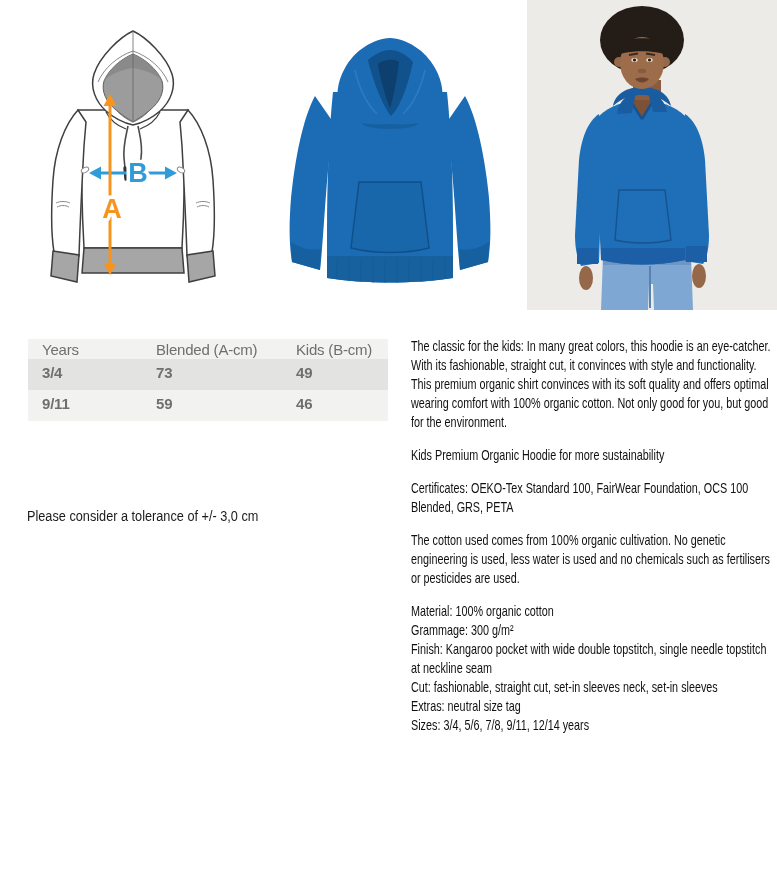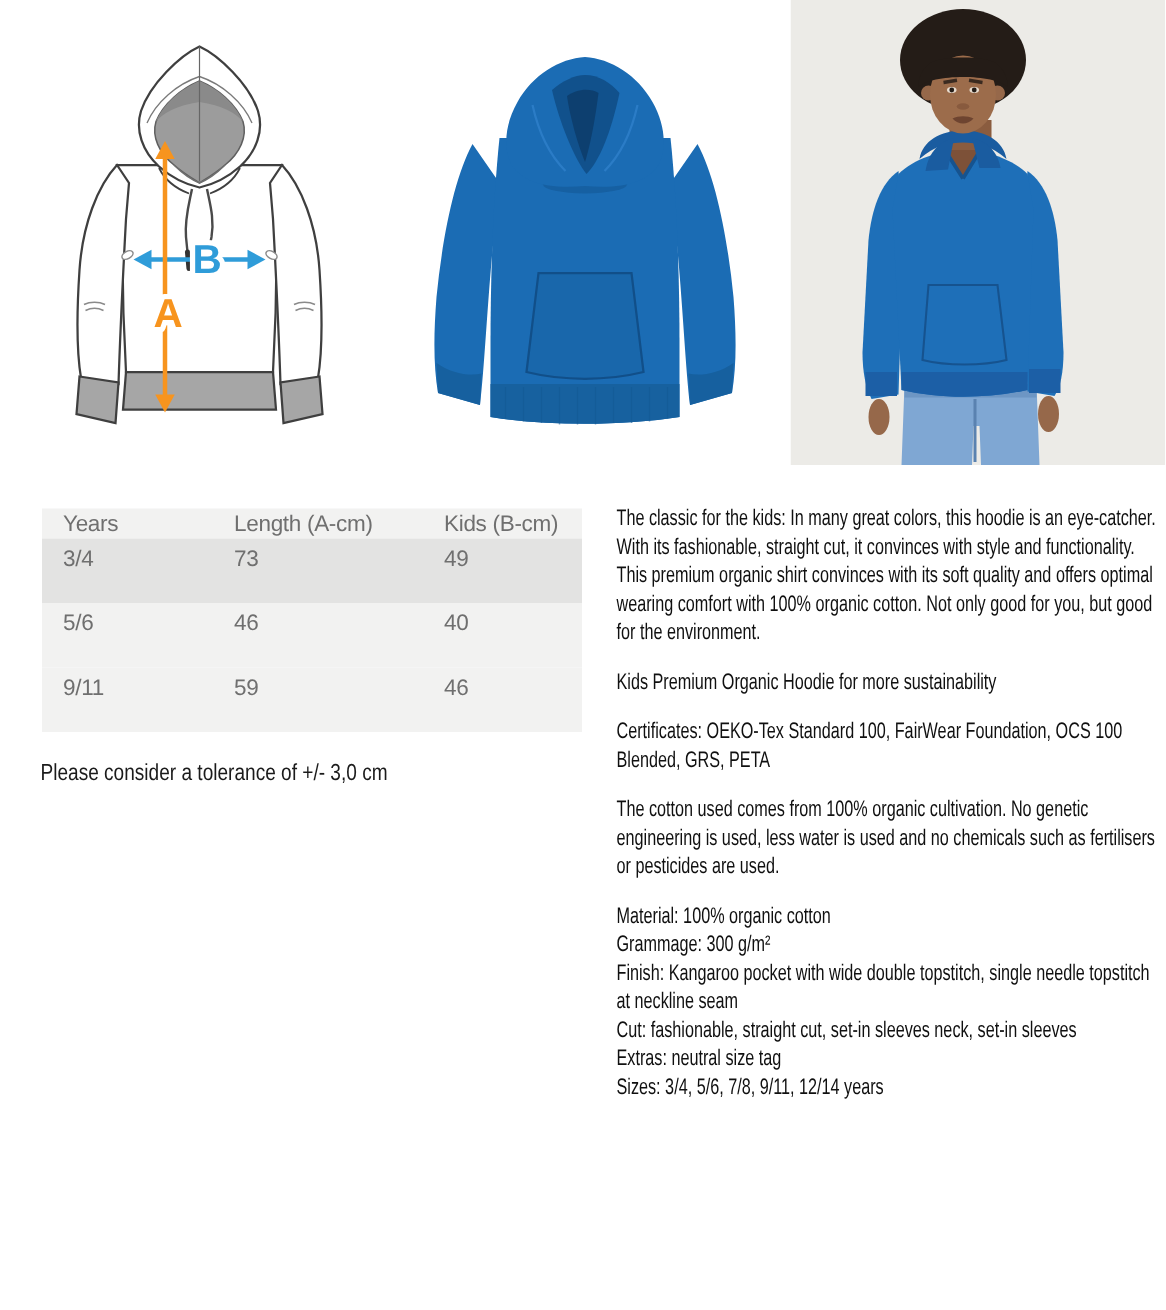--- a/index.html
+++ b/index.html
@@ -10,21 +10,21 @@
   
   .diagram{left:48px;top:28px;width:170px;height:262px;}
   .flat{left:275px;top:30px;width:230px;height:255px;}
   .model{left:527px;top:0;width:250px;height:310px;}
 
   
   .table-area{left:28px;top:339px;width:360px;}
   table.size{border-collapse:collapse;width:360px;table-layout:fixed;
              font-size:15px;color:#6f6f6f;letter-spacing:-0.2px;}
   table.size th{font-weight:normal;text-align:left;height:20px;padding:0 0 0 14px;background:#f2f2f1;}
-  table.size td{height:27px;padding:0 0 16px 14px;}
+  table.size td{height:27px;padding:0 0 4px 14px;font-weight:bold;}
   table.size tr.dark td{background:#e3e3e2;}
   table.size tr.light td{background:#f2f2f1;}
   table.size col.c1{width:114px;} table.size col.c2{width:140px;} table.size col.c3{width:106px;}
 
   .tolerance{left:27px;top:507px;width:400px;font-size:15.5px;color:#1b1b1b;
              transform:scaleX(0.82);transform-origin:left top;white-space:nowrap;}
 
   
   .description{left:411px;top:336px;width:505px;transform:scaleX(0.72);transform-origin:left top;
                font-size:15px;line-height:19px;color:#101010;}
@@ -171,34 +171,29 @@
   <div class="abs table-area">
     <table class="size">
       <colgroup>
           <col class="c1">
           <col class="c2">
           <col class="c3">
         </colgroup>
       <thead>
         <tr>
           <th>Years</th>
-          <th>Length (A-cm)</th>
+          <th>Blended (A-cm)</th>
           <th>Kids (B-cm)</th>
         </tr>
       </thead>
       <tbody>
           <tr class="dark">
             <td>3/4</td>
             <td>73</td>
             <td>49</td>
-          </tr>
-          <tr class="light">
-            <td>5/6</td>
-            <td>46</td>
-            <td>40</td>
           </tr>
           <tr class="light">
             <td>9/11</td>
             <td>59</td>
             <td>46</td>
           </tr>
         </tbody>
     </table>
   </div>
   <div class="abs tolerance">Please consider a tolerance of +/- 3,0 cm</div>

